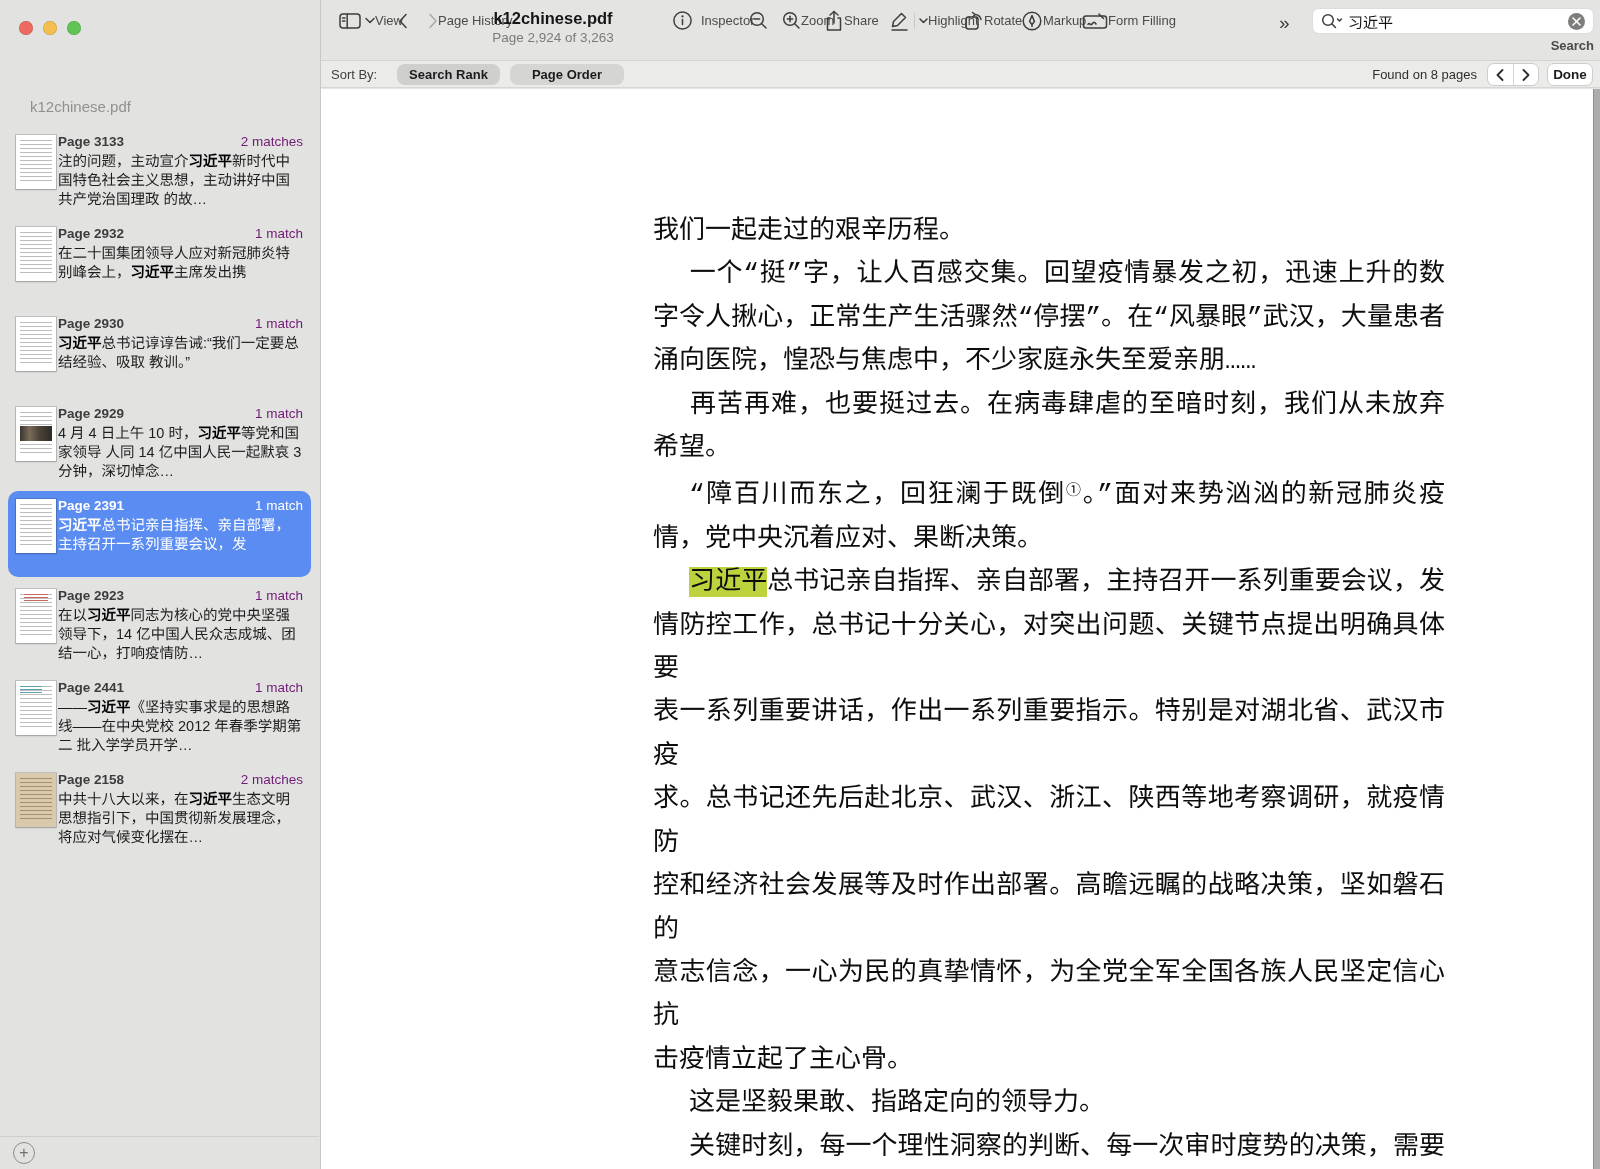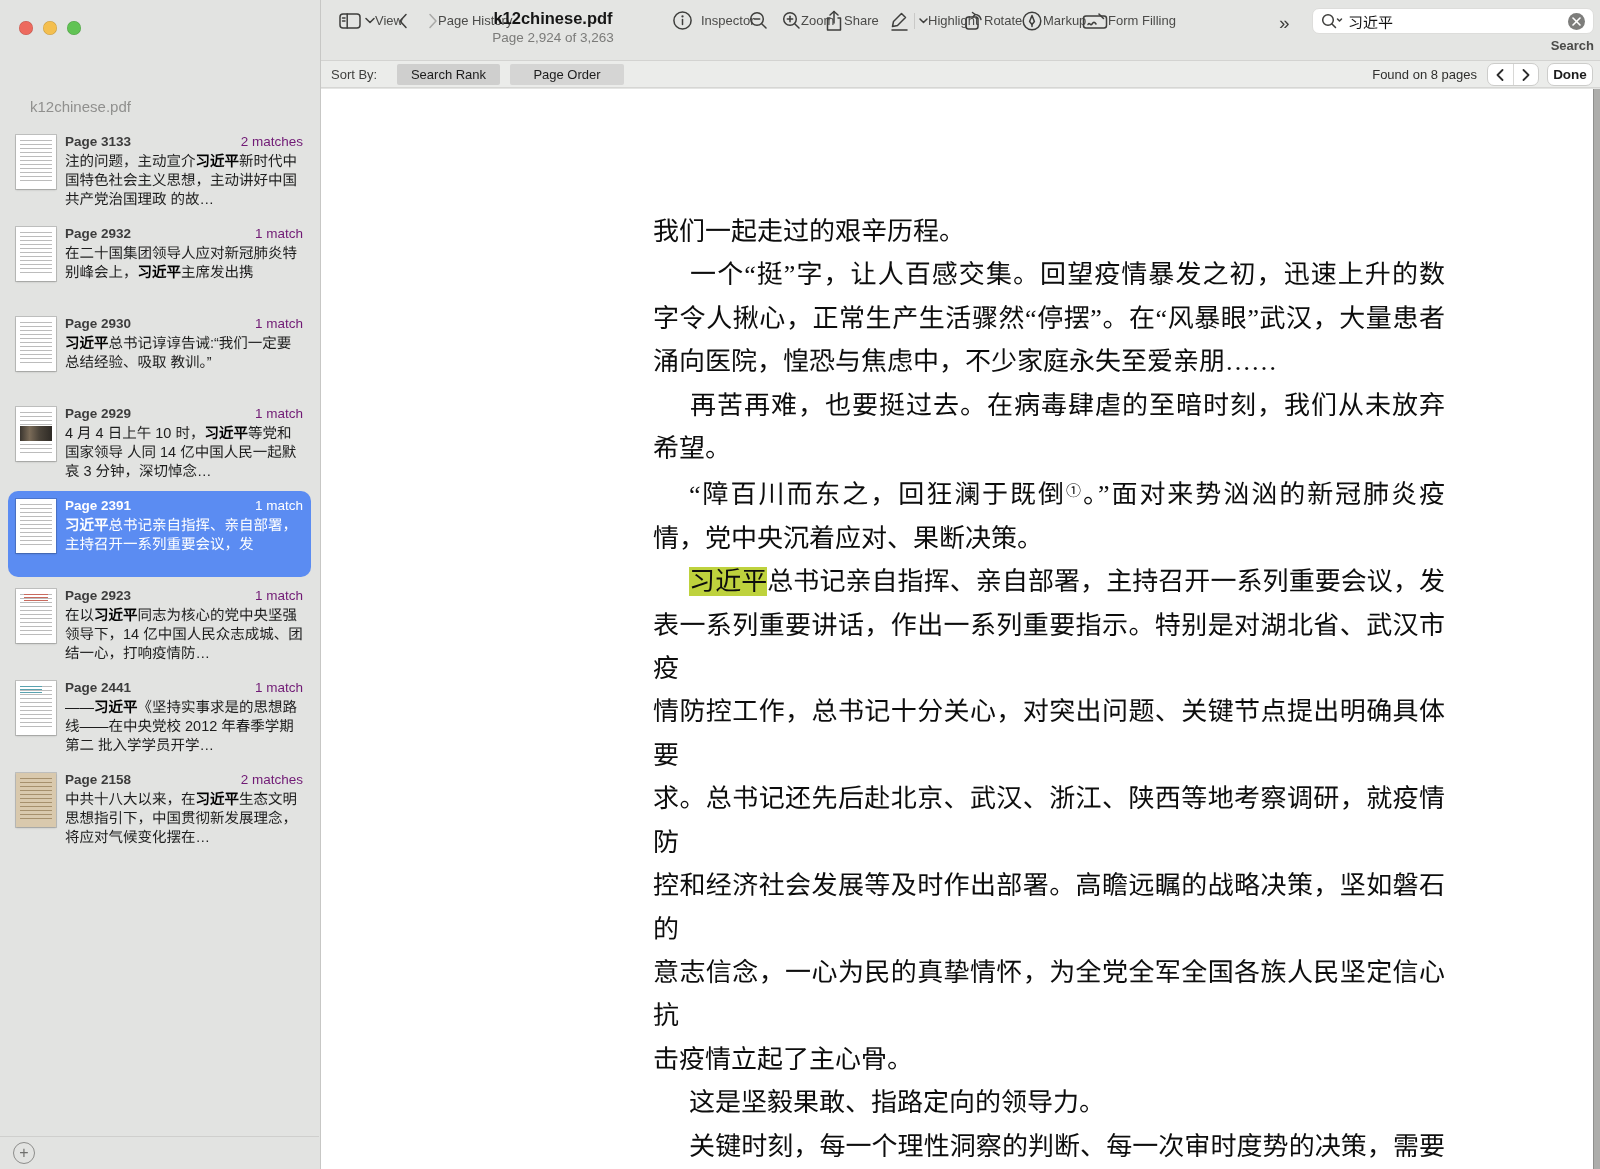--- a/index.html
+++ b/index.html
@@ -19,21 +19,21 @@
   .traffic { position:absolute; top:21px; width:14px; height:14px; border-radius:50%;
     box-shadow:inset 0 0 0 0.5px rgba(0,0,0,.18); }
   #light-close { left:19px; background:#ed6a5e; }
   #light-min   { left:43px; background:#f4bf4f; }
   #light-zoom  { left:67px; background:#61c354; }
 
   #sidebar-header { position:absolute; left:30px; top:98px; font-size:15px; color:#90908e; }
 
   #result-list { position:absolute; top:127px; left:8px; right:9px;
     display:flex; flex-direction:column; gap:4px; }
-  .result-item { display:flex; gap:9px; padding:6px 8px; border-radius:10px; min-height:86px;justify-content:space-between; }
+  .result-item { display:flex; gap:2px; padding:6px 8px; border-radius:10px; min-height:86px;justify-content:space-between; }
   .result-item.selected { background:#5b8cf2; }
   .thumb { width:40px; height:54px; flex:none; background:#fff; position:relative;
     box-shadow:0 0 0 1px rgba(0,0,0,.15), 0 1px 2px rgba(0,0,0,.18); margin-top:2px; }
   .thumb::before { content:""; position:absolute; left:4px; right:4px; top:5px; bottom:5px;
     background:repeating-linear-gradient(to bottom,#bcbcbc 0 1px,transparent 1px 4px); }
   .thumb[data-variant="photo"]::after { content:""; position:absolute; left:4px; right:4px; top:19px; height:15px;
     background:linear-gradient(90deg,#3a352f,#7a6b58 30%,#4b443a 60%,#2e2a25); }
   .thumb[data-variant="red"]::after { content:""; position:absolute; left:8px; right:8px; top:5px; height:7px;
     background:repeating-linear-gradient(to bottom,#c96a5e 0 1px,transparent 1px 3px); }
   .thumb[data-variant="teal"]::after { content:""; position:absolute; left:4px; right:14px; top:5px; height:9px;
@@ -80,37 +80,37 @@
   #search-text { font-size:15px; color:#111; margin-left:5px; flex:1; }
   #search-clear { width:17px; height:17px; border-radius:50%; background:#7d7d7b; position:relative; flex:none; }
   #search-clear svg { position:absolute; left:4px; top:4px; }
   #search-under-label { position:absolute; left:991px; top:38px; width:282px; text-align:right;
     font-size:13px; color:#4b4b49;font-weight:bold; }
 
   
   #foundbar { position:absolute; left:321px; top:61px; right:0; height:27px;
     background:#ebecea; border-bottom:1px solid #d6d6d4; font-size:13px; }
   #sortby-label { position:absolute; left:10px; top:6px; color:#3f3f3d; }
-  .seg-btn { position:absolute; top:3px; height:21px; border-radius:2px; background:#cfcfce;
-    font-weight:normal; font-size:13px; color:#1c1c1c; text-align:center; line-height:21px; }
+  .seg-btn { position:absolute; top:3px; height:21px; border-radius:8px; background:#cfcfce;
+    font-weight:bold; font-size:13px; color:#1c1c1c; text-align:center; line-height:21px; }
   #btn-search-rank { left:76px; width:103px; }
   #btn-page-order { left:189px; width:114px; background:#d5d5d4; }
   #found-label { position:absolute; right:123px; top:6px; color:#2f2f2d; }
   #match-stepper { position:absolute; left:1166px; top:2px; width:52px; height:23px; background:#fff;
     border:1px solid #cdcdcb; border-radius:7px; display:flex; }
   #match-stepper .half { flex:1; display:flex; align-items:center; justify-content:center; }
   #match-stepper .half + .half { border-left:1px solid #d8d8d6; }
   #done-btn { position:absolute; left:1226px; top:2px; width:46px; height:23px; background:#fff;
     border:1px solid #cdcdcb; border-radius:7px; font-weight:bold; font-size:13.5px; color:#1c1c1c;
     text-align:center; line-height:21px; }
 
   
   #docarea { position:absolute; left:321px; top:89px; right:7px; bottom:0; background:#fff; overflow:hidden; }
   #doc-text { padding:121px 0 0 332px; }
-  .docline { width:792px; font-family:Liberation Serif, serif;
+  .docline { width:792px; font-family:Liberation Mono, monospace;
     font-size:26px; line-height:43.4px; color:#0d0d0d;
     text-align:justify; }
   .docline.j { text-align-last:justify; }
   .ind { display:inline-block; width:36px; }
   .hl { background:#bed23d; }
   .sup { font-size:15px; vertical-align:7px; }
 
   #window-edge { position:absolute; right:0; top:89px; width:7px; bottom:0;
     background:#adadab; border-left:1px solid #8f8f8d; }
 </style>
@@ -375,22 +375,22 @@
   <div id="doc-text">
       <div class="docline">我们一起走过的艰辛历程。</div>
       <div class="docline j"><span class="ind"></span>一个“挺”字，让人百感交集。回望疫情暴发之初，迅速上升的数</div>
       <div class="docline j">字令人揪心，正常生产生活骤然“停摆”。在“风暴眼”武汉，大量患者</div>
       <div class="docline">涌向医院，惶恐与焦虑中，不少家庭永失至爱亲朋……</div>
       <div class="docline j"><span class="ind"></span>再苦再难，也要挺过去。在病毒肆虐的至暗时刻，我们从未放弃</div>
       <div class="docline">希望。</div>
       <div class="docline j"><span class="ind"></span>“障百川而东之，回狂澜于既倒<span class="sup">①</span>。”面对来势汹汹的新冠肺炎疫</div>
       <div class="docline">情，党中央沉着应对、果断决策。</div>
       <div class="docline j"><span class="ind"></span><span class="hl" style="background: rgb(190, 210, 61);">习近平</span>总书记亲自指挥、亲自部署，主持召开一系列重要会议，发</div>
+      <div class="docline j">情防控工作，总书记十分关心，对突出问题、关键节点提出明确具体要</div>
       <div class="docline j">表一系列重要讲话，作出一系列重要指示。特别是对湖北省、武汉市疫</div>
-      <div class="docline j">情防控工作，总书记十分关心，对突出问题、关键节点提出明确具体要</div>
       <div class="docline j">求。总书记还先后赴北京、武汉、浙江、陕西等地考察调研，就疫情防</div>
       <div class="docline j">控和经济社会发展等及时作出部署。高瞻远瞩的战略决策，坚如磐石的</div>
       <div class="docline j">意志信念，一心为民的真挚情怀，为全党全军全国各族人民坚定信心抗</div>
       <div class="docline">击疫情立起了主心骨。</div>
       <div class="docline"><span class="ind"></span>这是坚毅果敢、指路定向的领导力。</div>
       <div class="docline j"><span class="ind"></span>关键时刻，每一个理性洞察的判断、每一次审时度势的决策，需要</div>
       <div class="docline j">巨大政治勇气，更需要高超政治智慧。党中央提出“坚定信心、同舟共</div>
     </div>
 </div>
 <div id="window-edge"></div>

